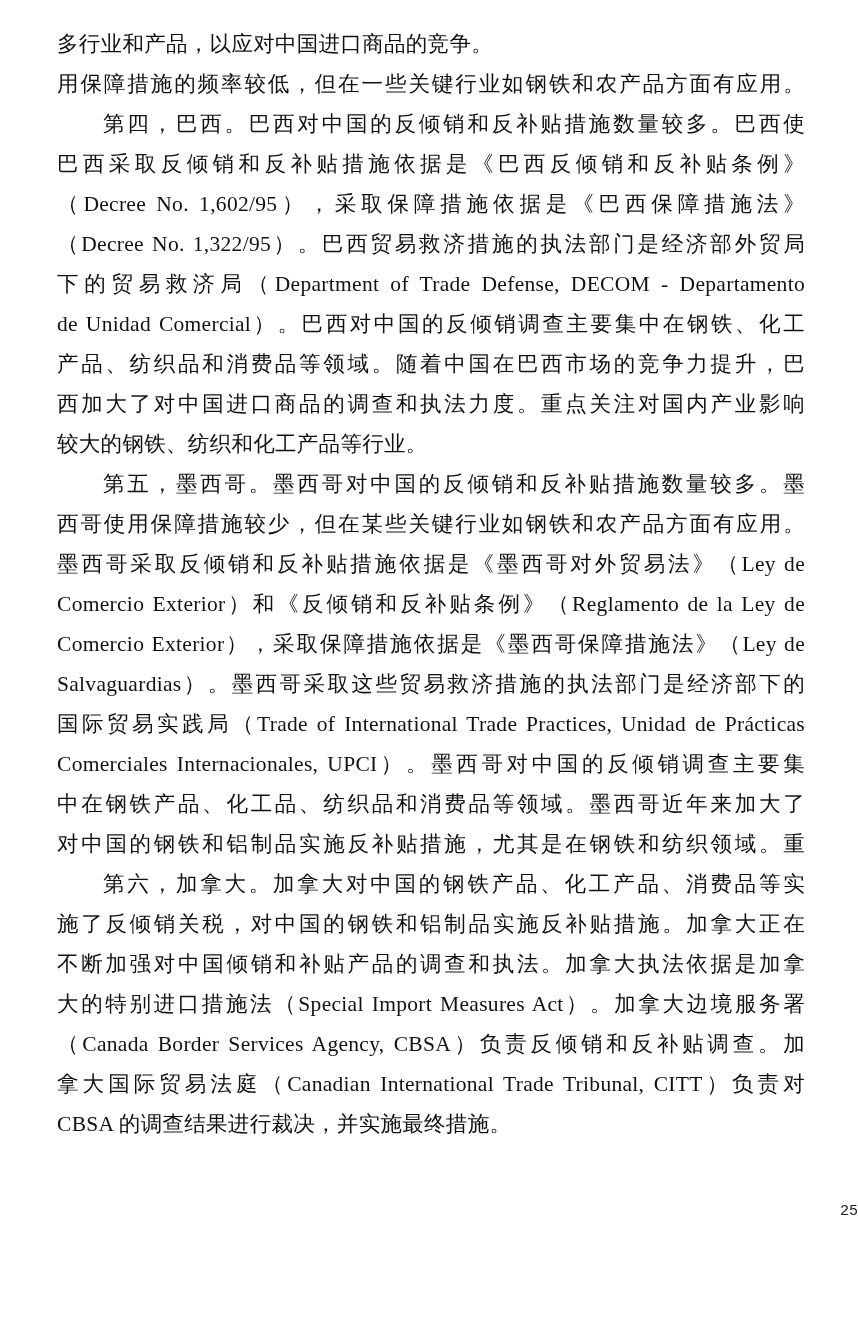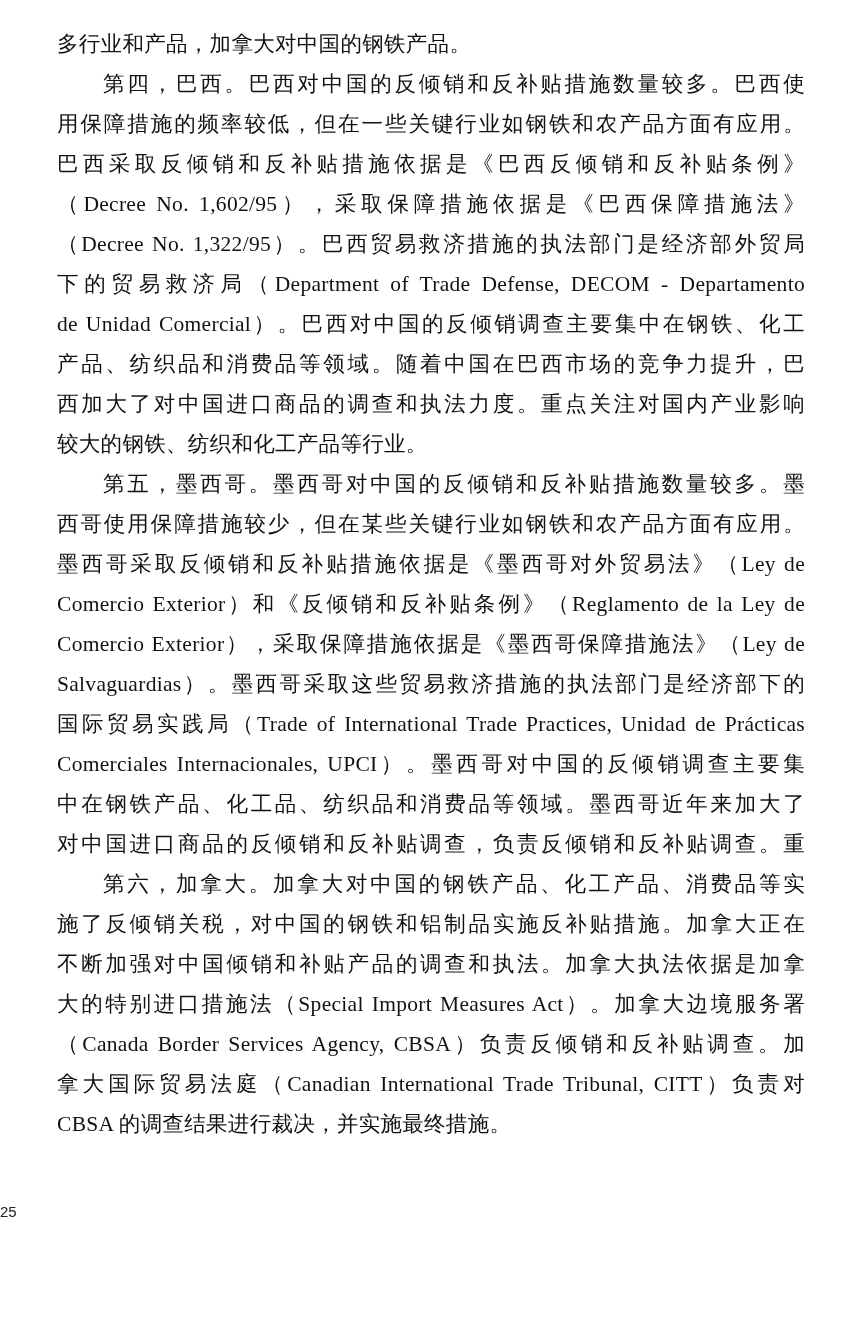--- a/index.html
+++ b/index.html
@@ -34,59 +34,59 @@
       text-align-last: left;
     }
     .line.indent {
       padding-left: 46px;
     }
     .page-number {
       position: absolute;
       left: 0;
       width: 858px;
       top: 1203px;
-      text-align: left;
-      font-family: Liberation Sans, sans-serif;
+      text-align: right;
+      font-family: Liberation Mono, monospace;
       font-size: 15px;
       color: #222222;
     }
   </style>
 </head>
 <body>
 
 <div class="page">
 
   <div>
-    <div class="line last">多行业和产品，加拿大对中国的钢铁产品。</div>
+    <div class="line last">多行业和产品，以应对中国进口商品的竞争。</div>
   </div>
 
   <div>
+    <div class="line">用保障措施的频率较低，但在一些关键行业如钢铁和农产品方面有应用。</div>
     <div class="line indent">第四，巴西。巴西对中国的反倾销和反补贴措施数量较多。巴西使</div>
-    <div class="line">用保障措施的频率较低，但在一些关键行业如钢铁和农产品方面有应用。</div>
     <div class="line">巴西采取反倾销和反补贴措施依据是《巴西反倾销和反补贴条例》</div>
     <div class="line">（Decree No. 1,602/95），采取保障措施依据是《巴西保障措施法》</div>
     <div class="line">（Decree No. 1,322/95）。巴西贸易救济措施的执法部门是经济部外贸局</div>
     <div class="line">下的贸易救济局（Department of Trade Defense, DECOM - Departamento</div>
     <div class="line">de Unidad Comercial）。巴西对中国的反倾销调查主要集中在钢铁、化工</div>
     <div class="line">产品、纺织品和消费品等领域。随着中国在巴西市场的竞争力提升，巴</div>
     <div class="line">西加大了对中国进口商品的调查和执法力度。重点关注对国内产业影响</div>
     <div class="line last">较大的钢铁、纺织和化工产品等行业。</div>
   </div>
 
   <div>
     <div class="line indent">第五，墨西哥。墨西哥对中国的反倾销和反补贴措施数量较多。墨</div>
     <div class="line">西哥使用保障措施较少，但在某些关键行业如钢铁和农产品方面有应用。</div>
     <div class="line">墨西哥采取反倾销和反补贴措施依据是《墨西哥对外贸易法》（Ley de</div>
     <div class="line">Comercio Exterior）和《反倾销和反补贴条例》（Reglamento de la Ley de</div>
     <div class="line">Comercio Exterior），采取保障措施依据是《墨西哥保障措施法》（Ley de</div>
     <div class="line">Salvaguardias）。墨西哥采取这些贸易救济措施的执法部门是经济部下的</div>
     <div class="line">国际贸易实践局（Trade of International Trade Practices, Unidad de Prácticas</div>
     <div class="line">Comerciales Internacionales, UPCI）。墨西哥对中国的反倾销调查主要集</div>
     <div class="line">中在钢铁产品、化工品、纺织品和消费品等领域。墨西哥近年来加大了</div>
-    <div class="line">对中国进口商品的反倾销和反补贴调查，负责反倾销和反补贴调查。重</div>
+    <div class="line">对中国的钢铁和铝制品实施反补贴措施，尤其是在钢铁和纺织领域。重</div>
   </div>
 
   <div>
     <div class="line indent">第六，加拿大。加拿大对中国的钢铁产品、化工产品、消费品等实</div>
     <div class="line">施了反倾销关税，对中国的钢铁和铝制品实施反补贴措施。加拿大正在</div>
     <div class="line">不断加强对中国倾销和补贴产品的调查和执法。加拿大执法依据是加拿</div>
     <div class="line">大的特别进口措施法（Special Import Measures Act）。加拿大边境服务署</div>
     <div class="line">（Canada Border Services Agency, CBSA）负责反倾销和反补贴调查。加</div>
     <div class="line">拿大国际贸易法庭（Canadian International Trade Tribunal, CITT）负责对</div>
     <div class="line last">CBSA 的调查结果进行裁决，并实施最终措施。</div>

